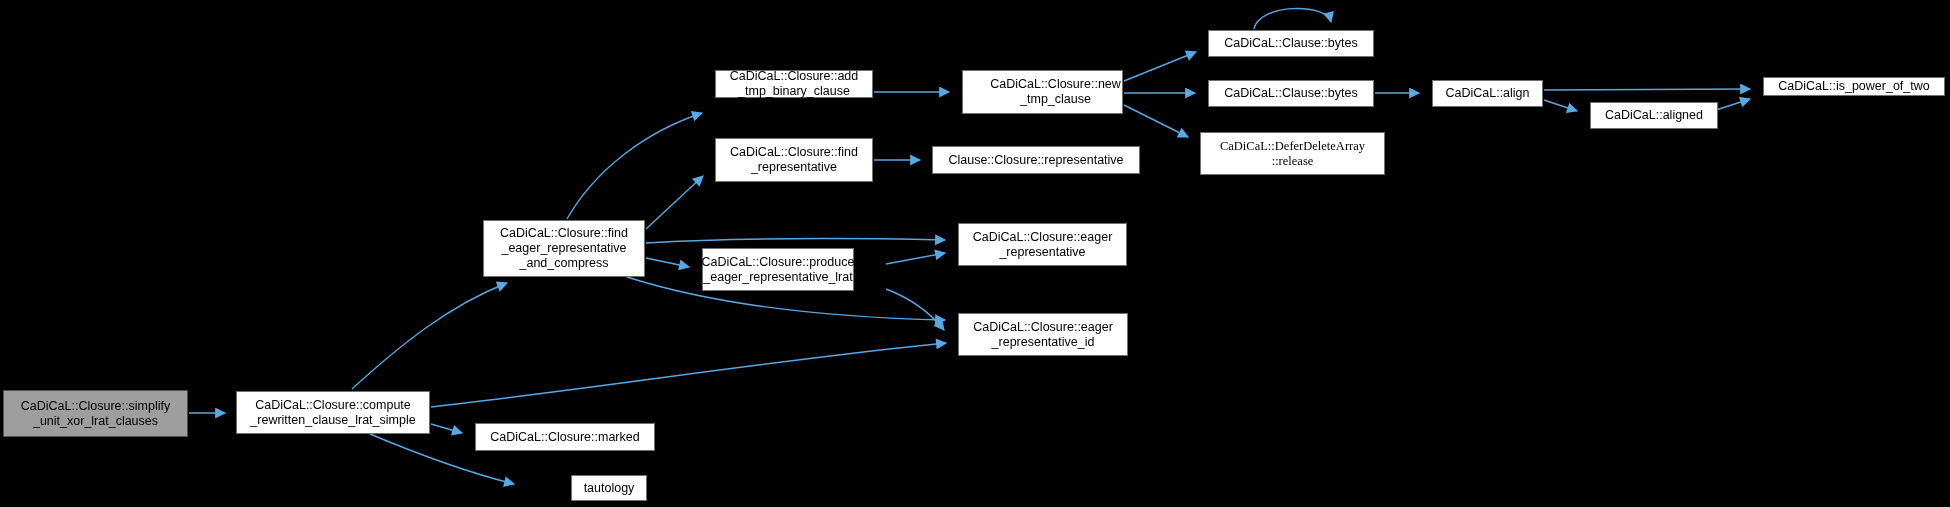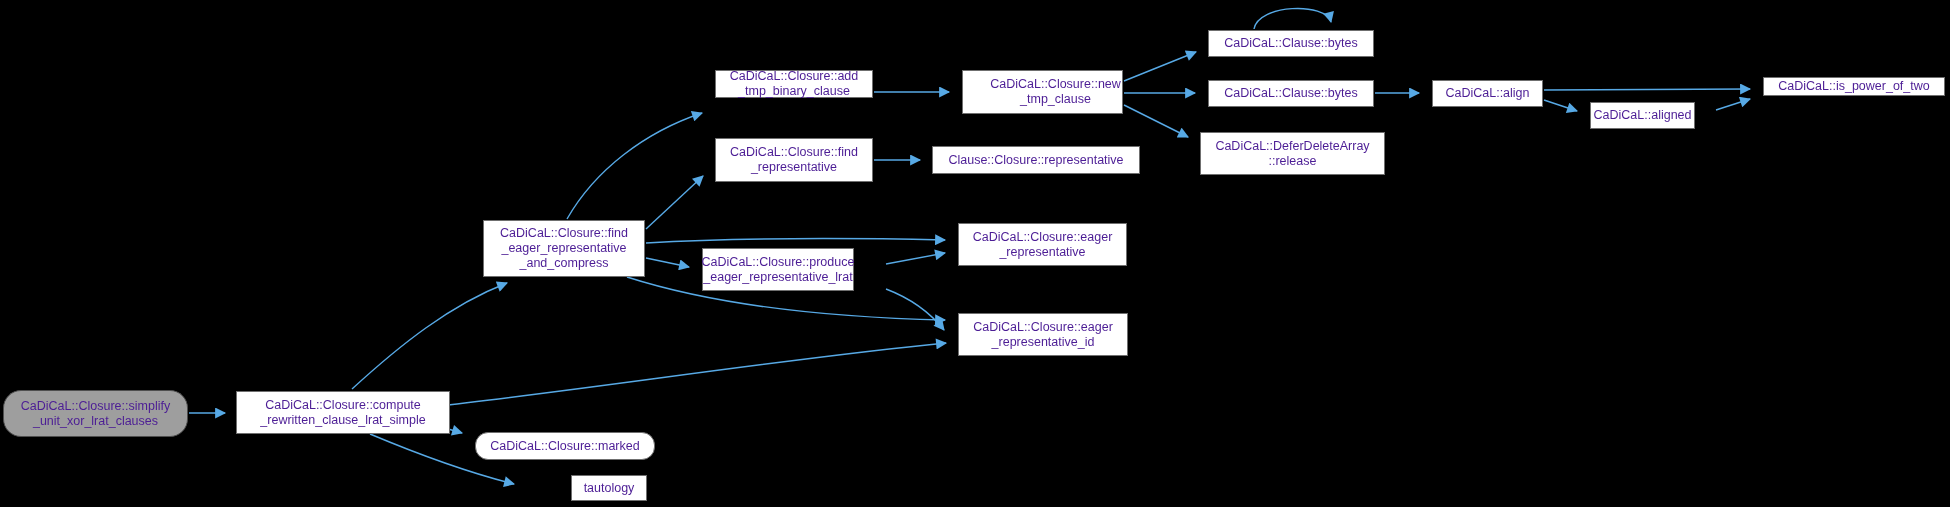--- a/index.html
+++ b/index.html
@@ -10,32 +10,31 @@
     font-family:"Liberation Sans", sans-serif;
     overflow:hidden;
   }
   #edges{position:absolute;left:0;top:0;width:1950px;height:507px;}
   .edge{fill:none;stroke:var(--edge-color,#57a9e5);stroke-width:1.4;}
   .arrowhead{fill:var(--edge-color,#57a9e5);}
   .node{
     position:absolute;box-sizing:border-box;
     background:var(--node-fill,#fff);
     border:1px solid var(--node-border,#6f6f6f);
-    color:#4c1d95;
+    color:#000000;
     display:flex;align-items:center;justify-content:center;
     text-align:center;white-space:pre-line;
     font-size:12.5px;line-height:15px;
     padding:2px 6px;
     cursor:pointer;
   }
   .node.highlight{
     background:var(--highlight-fill,#9e9e9e);
     border-color:var(--highlight-border,#4f4f4f);
     cursor:default;
-    border-radius:18px;
   }
 </style>
 </head>
 <body>
 
 <div id="canvas">
 
   <svg id="edges" width="1950" height="507" viewBox="0 0 1950 507">
     <defs>
       <marker id="arrow" viewBox="0 0 10 10" refX="9" refY="5" markerWidth="13" markerHeight="11" markerUnits="userSpaceOnUse" orient="auto">
@@ -62,21 +61,21 @@
     <path class="edge" d="M1254,29 C1258,4 1326,2 1331,22" marker-end="url(#arrow)"></path>
     <path class="edge" d="M1375,93 L1419,93" marker-end="url(#arrow)"></path>
     <path class="edge" d="M1544,90 L1750,89" marker-end="url(#arrow)"></path>
     <path class="edge" d="M1544,100 L1577,111" marker-end="url(#arrow)"></path>
     <path class="edge" d="M1716,110 L1750,99" marker-end="url(#arrow)"></path>
   </svg>
 
   <div class="node highlight" style="left:3px;top:390px;width:185px;height:47px;">CaDiCaL::Closure::simplify
 _unit_xor_lrat_clauses</div>
 
-  <div class="node" style="left:236px;top:391px;width:214px;height:43px;">CaDiCaL::Closure::compute
+  <div class="node" style="left:236px;top:391px;width:194px;height:43px;">CaDiCaL::Closure::compute
 _rewritten_clause_lrat_simple</div>
 
   <div class="node" style="left:483px;top:220px;width:162px;height:57px;">CaDiCaL::Closure::find
 _eager_representative
 _and_compress</div>
 
   <div class="node" style="left:715px;top:70px;width:158px;height:28px;">CaDiCaL::Closure::add
 _tmp_binary_clause</div>
 
   <div class="node" style="left:715px;top:138px;width:158px;height:44px;">CaDiCaL::Closure::find
@@ -84,35 +83,35 @@
 
   <div class="node" style="left:962px;top:70px;width:161px;height:44px;padding-left:32px;">CaDiCaL::Closure::new
 _tmp_clause</div>
 
   <div class="node" style="left:932px;top:146px;width:208px;height:28px;">Clause::Closure::representative</div>
 
   <div class="node" style="left:1208px;top:30px;width:166px;height:27px;">CaDiCaL::Clause::bytes</div>
 
   <div class="node" style="left:1208px;top:80px;width:166px;height:27px;">CaDiCaL::Clause::bytes</div>
 
-  <div class="node" style="left:1200px;top:132px;width:185px;height:43px;">CaDiCaL::DeferDeleteArray
+  <div class="node" style="left:1200px;top:132px;width:185px;height:43px;font-family:Liberation Serif, serif;">CaDiCaL::DeferDeleteArray
 ::release</div>
 
   <div class="node" style="left:1432px;top:80px;width:111px;height:27px;">CaDiCaL::align</div>
 
-  <div class="node" style="left:1590px;top:102px;width:105px;height:27px;">CaDiCaL::aligned</div>
+  <div class="node" style="left:1590px;top:102px;width:128px;height:27px;">CaDiCaL::aligned</div>
 
   <div class="node" style="left:1763px;top:77px;width:182px;height:19px;">CaDiCaL::is_power_of_two</div>
 
   <div class="node" style="left:958px;top:223px;width:169px;height:43px;">CaDiCaL::Closure::eager
 _representative</div>
 
   <div class="node" style="left:702px;top:248px;width:152px;height:43px;">CaDiCaL::Closure::produce
 _eager_representative_lrat</div>
 
   <div class="node" style="left:958px;top:313px;width:170px;height:43px;">CaDiCaL::Closure::eager
 _representative_id</div>
 
-  <div class="node" style="left:475px;top:432px;width:180px;height:28px;border-radius:13px;">CaDiCaL::Closure::marked</div>
+  <div class="node" style="left:475px;top:423px;width:180px;height:28px;">CaDiCaL::Closure::marked</div>
 
   <div class="node" style="left:527px;top:475px;width:76px;height:26px;margin-left:44px;">tautology</div>
 
 </div>
 
 </body></html>

